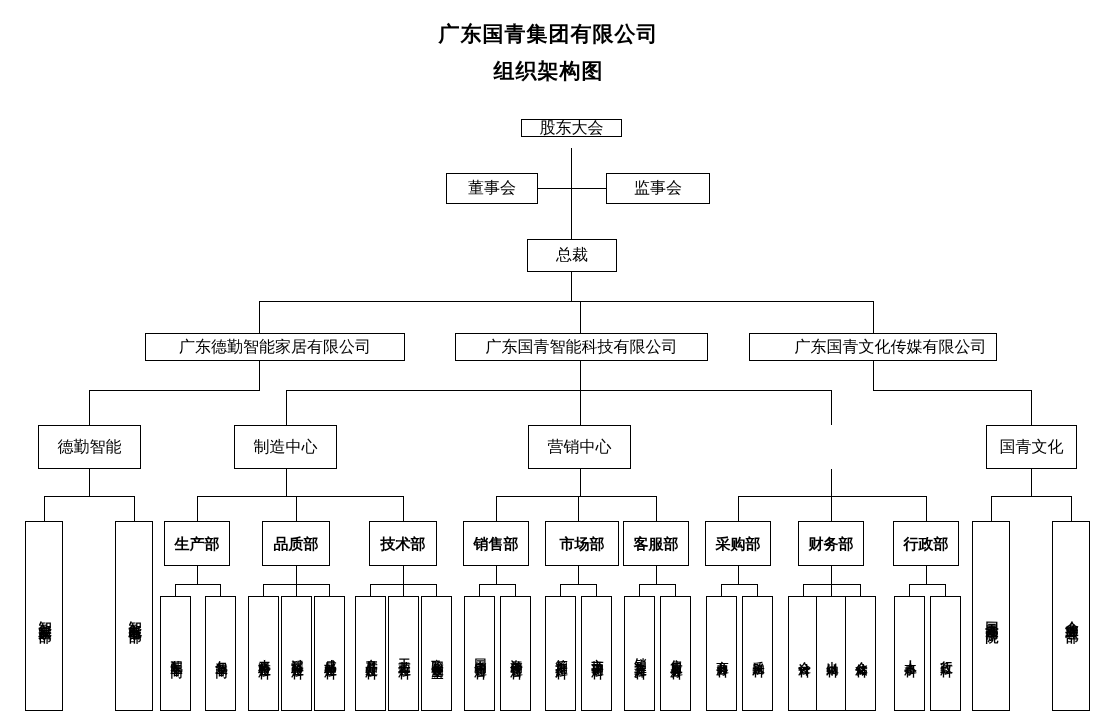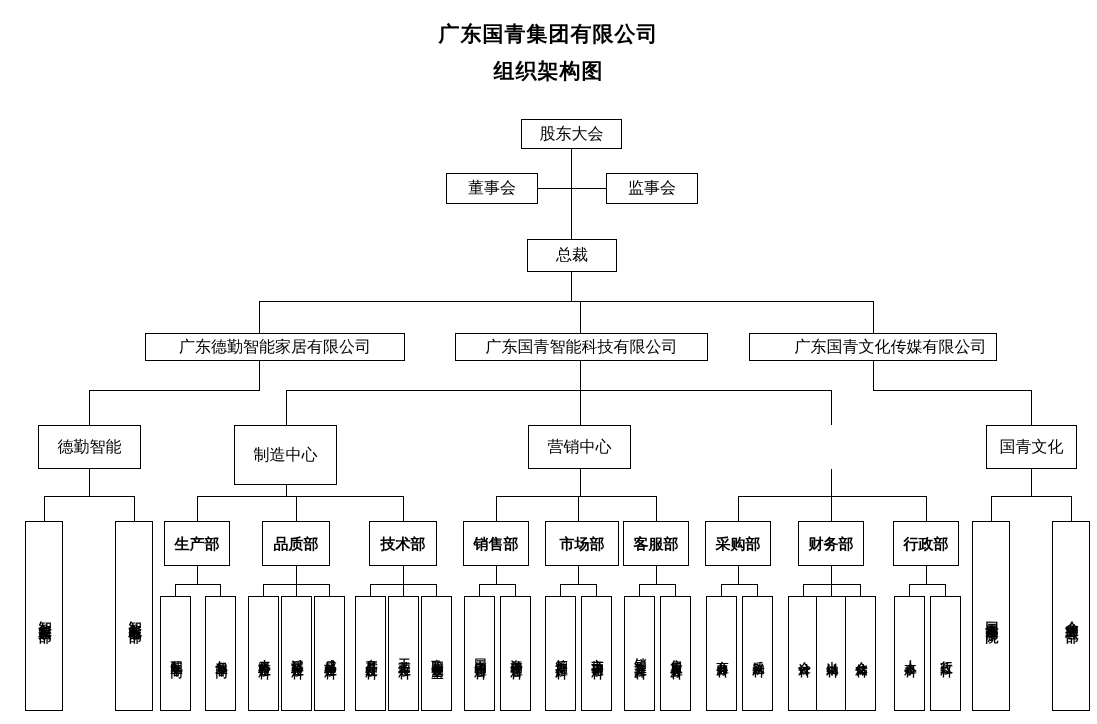--- a/index.html
+++ b/index.html
@@ -143,31 +143,31 @@
   <div class="line" style="left:803px;top:584px;width:57px;height:1px;"></div>
   <div class="line" style="left:803px;top:584px;width:1px;height:12px;"></div>
   <div class="line" style="left:831px;top:584px;width:1px;height:12px;"></div>
   <div class="line" style="left:860px;top:584px;width:1px;height:12px;"></div>
 
   <div class="line" style="left:926px;top:566px;width:1px;height:18px;"></div>
   <div class="line" style="left:909px;top:584px;width:36px;height:1px;"></div>
   <div class="line" style="left:909px;top:584px;width:1px;height:12px;"></div>
   <div class="line" style="left:945px;top:584px;width:1px;height:12px;"></div>
 
-  <div class="node big" style="left:521px;top:119px;width:101px;height:30px;">股东大会</div>
+  <div class="node big" style="left:521px;top:119px;width:101px;height:18px;">股东大会</div>
   <div class="node big" style="left:446px;top:173px;width:92px;height:31px;">董事会</div>
-  <div class="node big" style="left:606px;top:173px;width:92px;height:31px;">监事会</div>
+  <div class="node big" style="left:606px;top:173px;width:104px;height:31px;">监事会</div>
   <div class="node big" style="left:527px;top:239px;width:90px;height:33px;text-align:right;">总裁</div>
 
   <div class="node big" style="left:145px;top:333px;width:260px;height:28px;">广东德勤智能家居有限公司</div>
   <div class="node big" style="left:455px;top:333px;width:253px;height:28px;">广东国青智能科技有限公司</div>
   <div class="node big" style="left:749px;top:333px;width:248px;height:28px;padding-left:35px;">广东国青文化传媒有限公司</div>
 
   <div class="node big" style="left:38px;top:425px;width:103px;height:44px;">德勤智能</div>
-  <div class="node big" style="left:234px;top:425px;width:103px;height:60px;">制造中心</div>
+  <div class="node big" style="left:234px;top:425px;width:103px;height:44px;">制造中心</div>
   <div class="node big" style="left:528px;top:425px;width:103px;height:44px;">营销中心</div>
   <div class="node big" style="left:986px;top:425px;width:91px;height:44px;">国青文化</div>
 
   <div class="node" style="left:164px;top:521px;width:66px;height:45px;">生产部</div>
   <div class="node" style="left:262px;top:521px;width:68px;height:45px;">品质部</div>
   <div class="node" style="left:369px;top:521px;width:68px;height:45px;text-align:center;">技术部</div>
   <div class="node" style="left:463px;top:521px;width:66px;height:45px;">销售部</div>
   <div class="node" style="left:545px;top:521px;width:74px;height:45px;">市场部</div>
   <div class="node" style="left:623px;top:521px;width:66px;height:45px;">客服部</div>
   <div class="node" style="left:705px;top:521px;width:66px;height:45px;">采购部</div>

